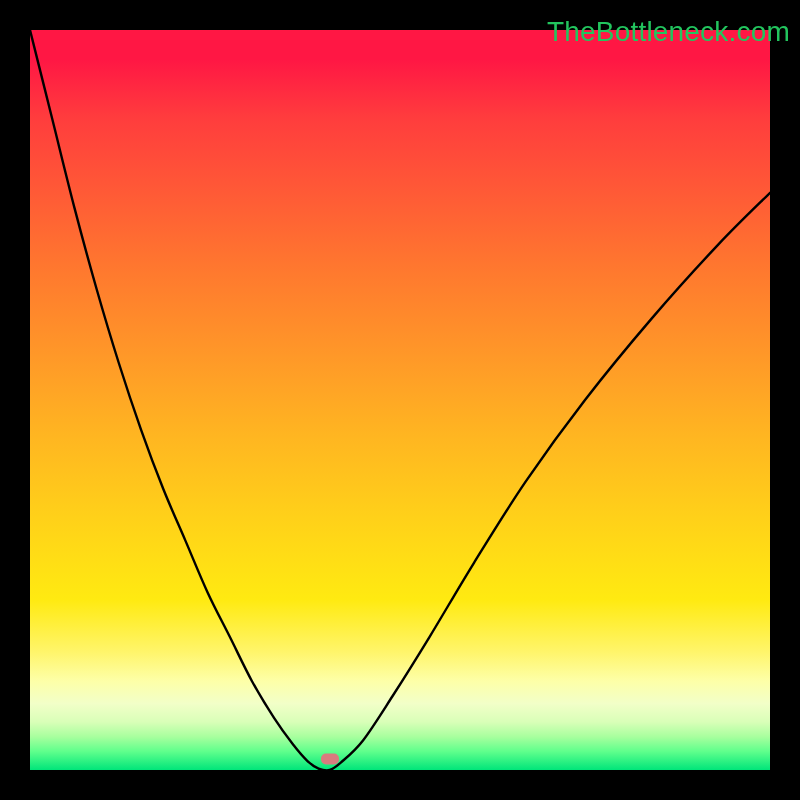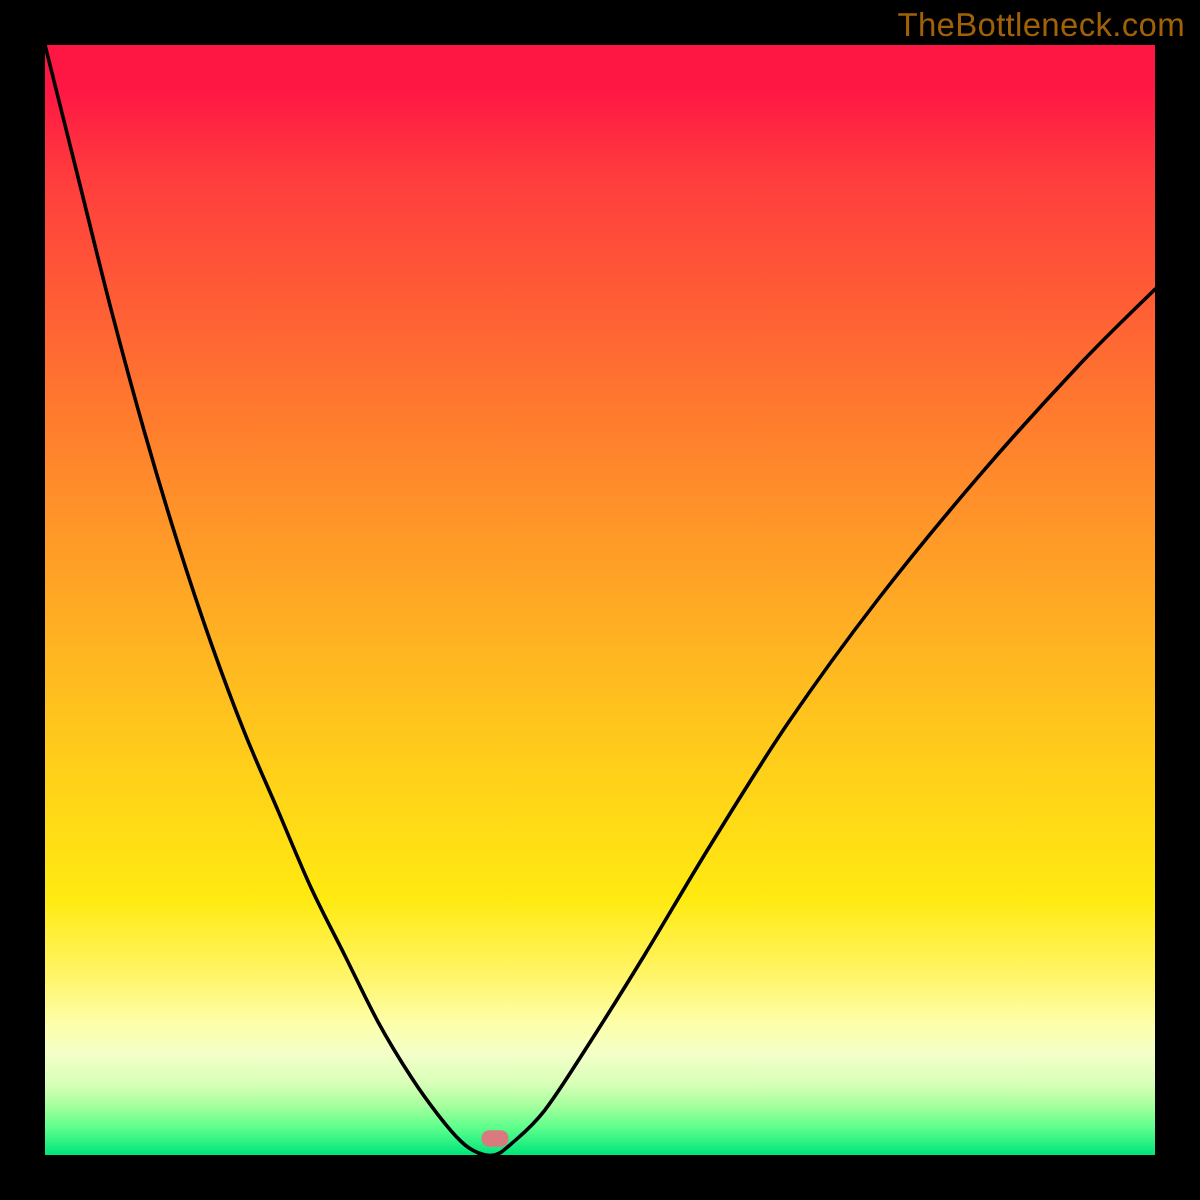--- a/index.html
+++ b/index.html
@@ -12,24 +12,24 @@
     overflow: hidden;
   }
   .frame {
     position: relative;
     width: 800px;
     height: 800px;
     background: #000;
   }
   .watermark {
     position: absolute;
-    top: 4px;
+    top: 16px;
     right: 10px;
-    color: #a16207;
-    font-size: 22px;
+    color: #22c55e;
+    font-size: 28px;
     font-weight: 500;
     letter-spacing: 0.2px;
     z-index: 10;
   }
   .plot-area {
     position: absolute;
     left: 30px;
     top: 30px;
     width: 740px;
     height: 740px;

